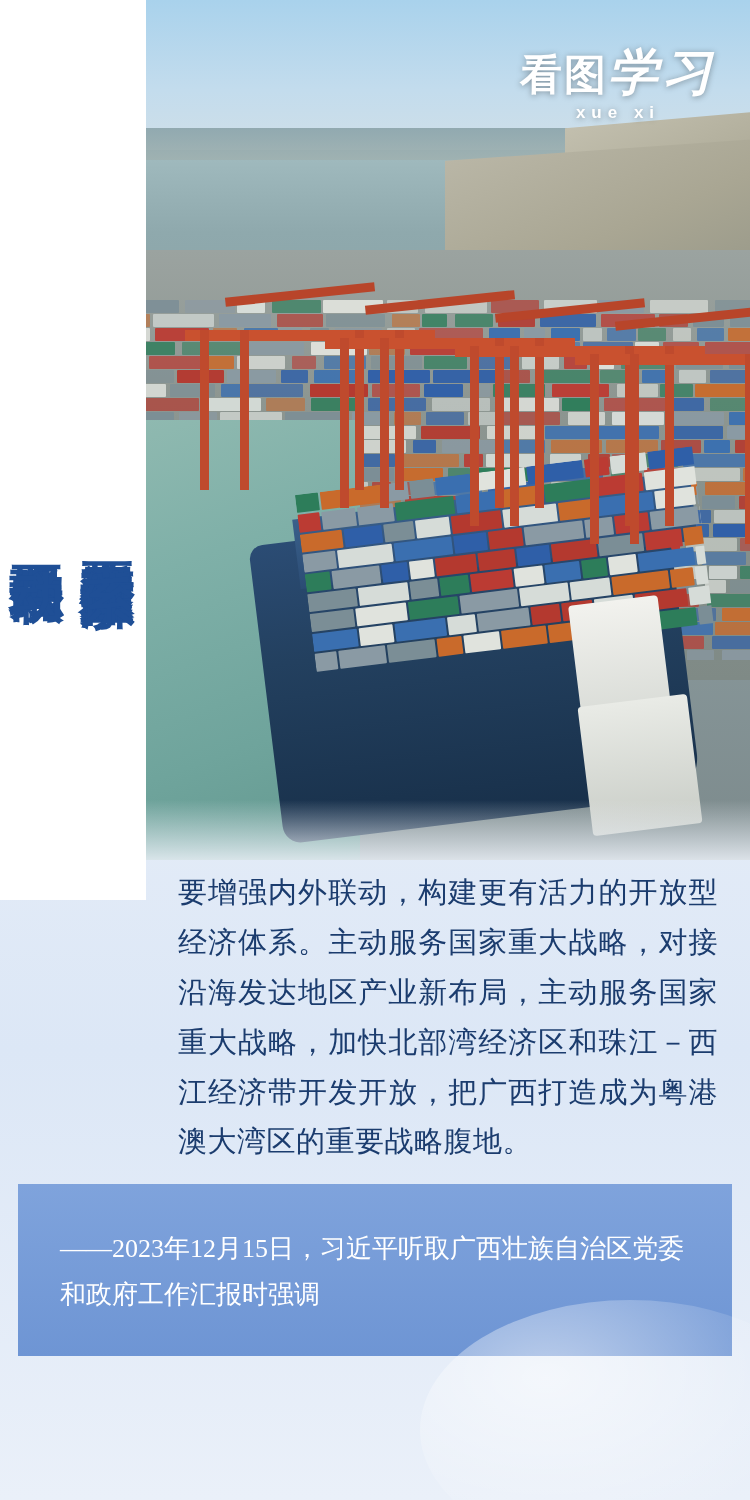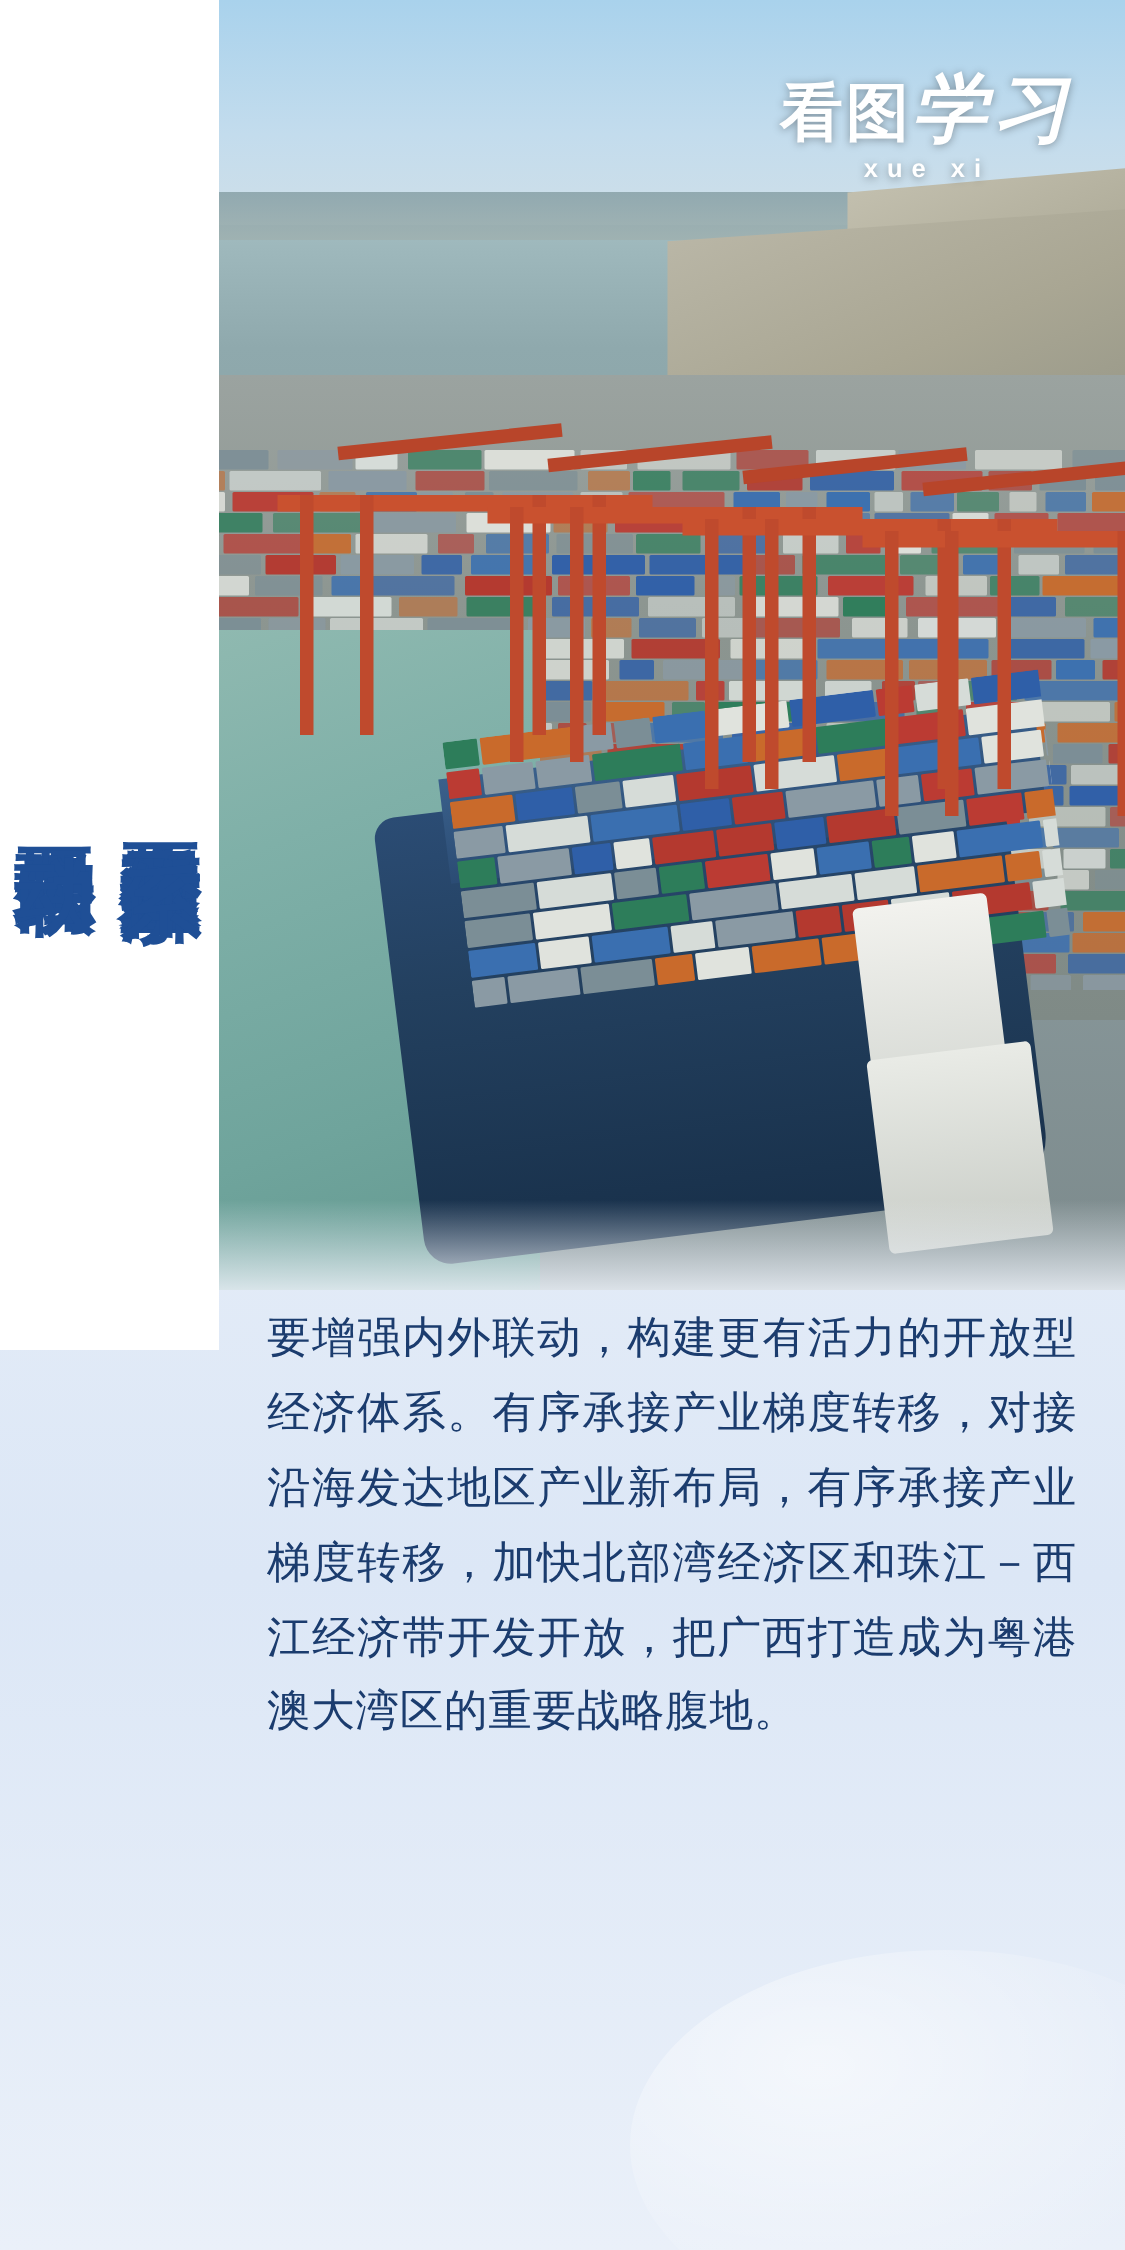--- a/index.html
+++ b/index.html
@@ -783,19 +783,22 @@
     </div>
   </div>
 
   <div class="logo">
     <div class="logo-main">
       <span>看图</span><span class="hand">学习</span>
     </div>
     <div class="logo-sub">xue xi</div>
   </div>
 
-  <div class="quote">要增强内外联动，构建更有活力的开放型经济体系。有序承接产业梯度转移，对接沿海发达地区产业新布局，有序承接产业梯度转移，加快北部湾经济区和珠江－西江经济带开发开放，把广西打造成为粤港澳大湾区的重要战略腹地。</div>
-
+  <div class="quote">要增强内外联动，构建更有活力的开放型经济体系。主动服务国家重大战略，对接沿海发达地区产业新布局，主动服务国家重大战略，加快北部湾经济区和珠江－西江经济带开发开放，把广西打造成为粤港澳大湾区的重要战略腹地。</div>
+
+  <div class="attrib">
+    <div class="attrib-text">——2023年12月15日，习近平听取广西壮族自治区党委和政府工作汇报时强调</div>
+  </div>
 
   <div class="bg-swoosh"></div>
 
 
 </div>
 
 </body></html>

